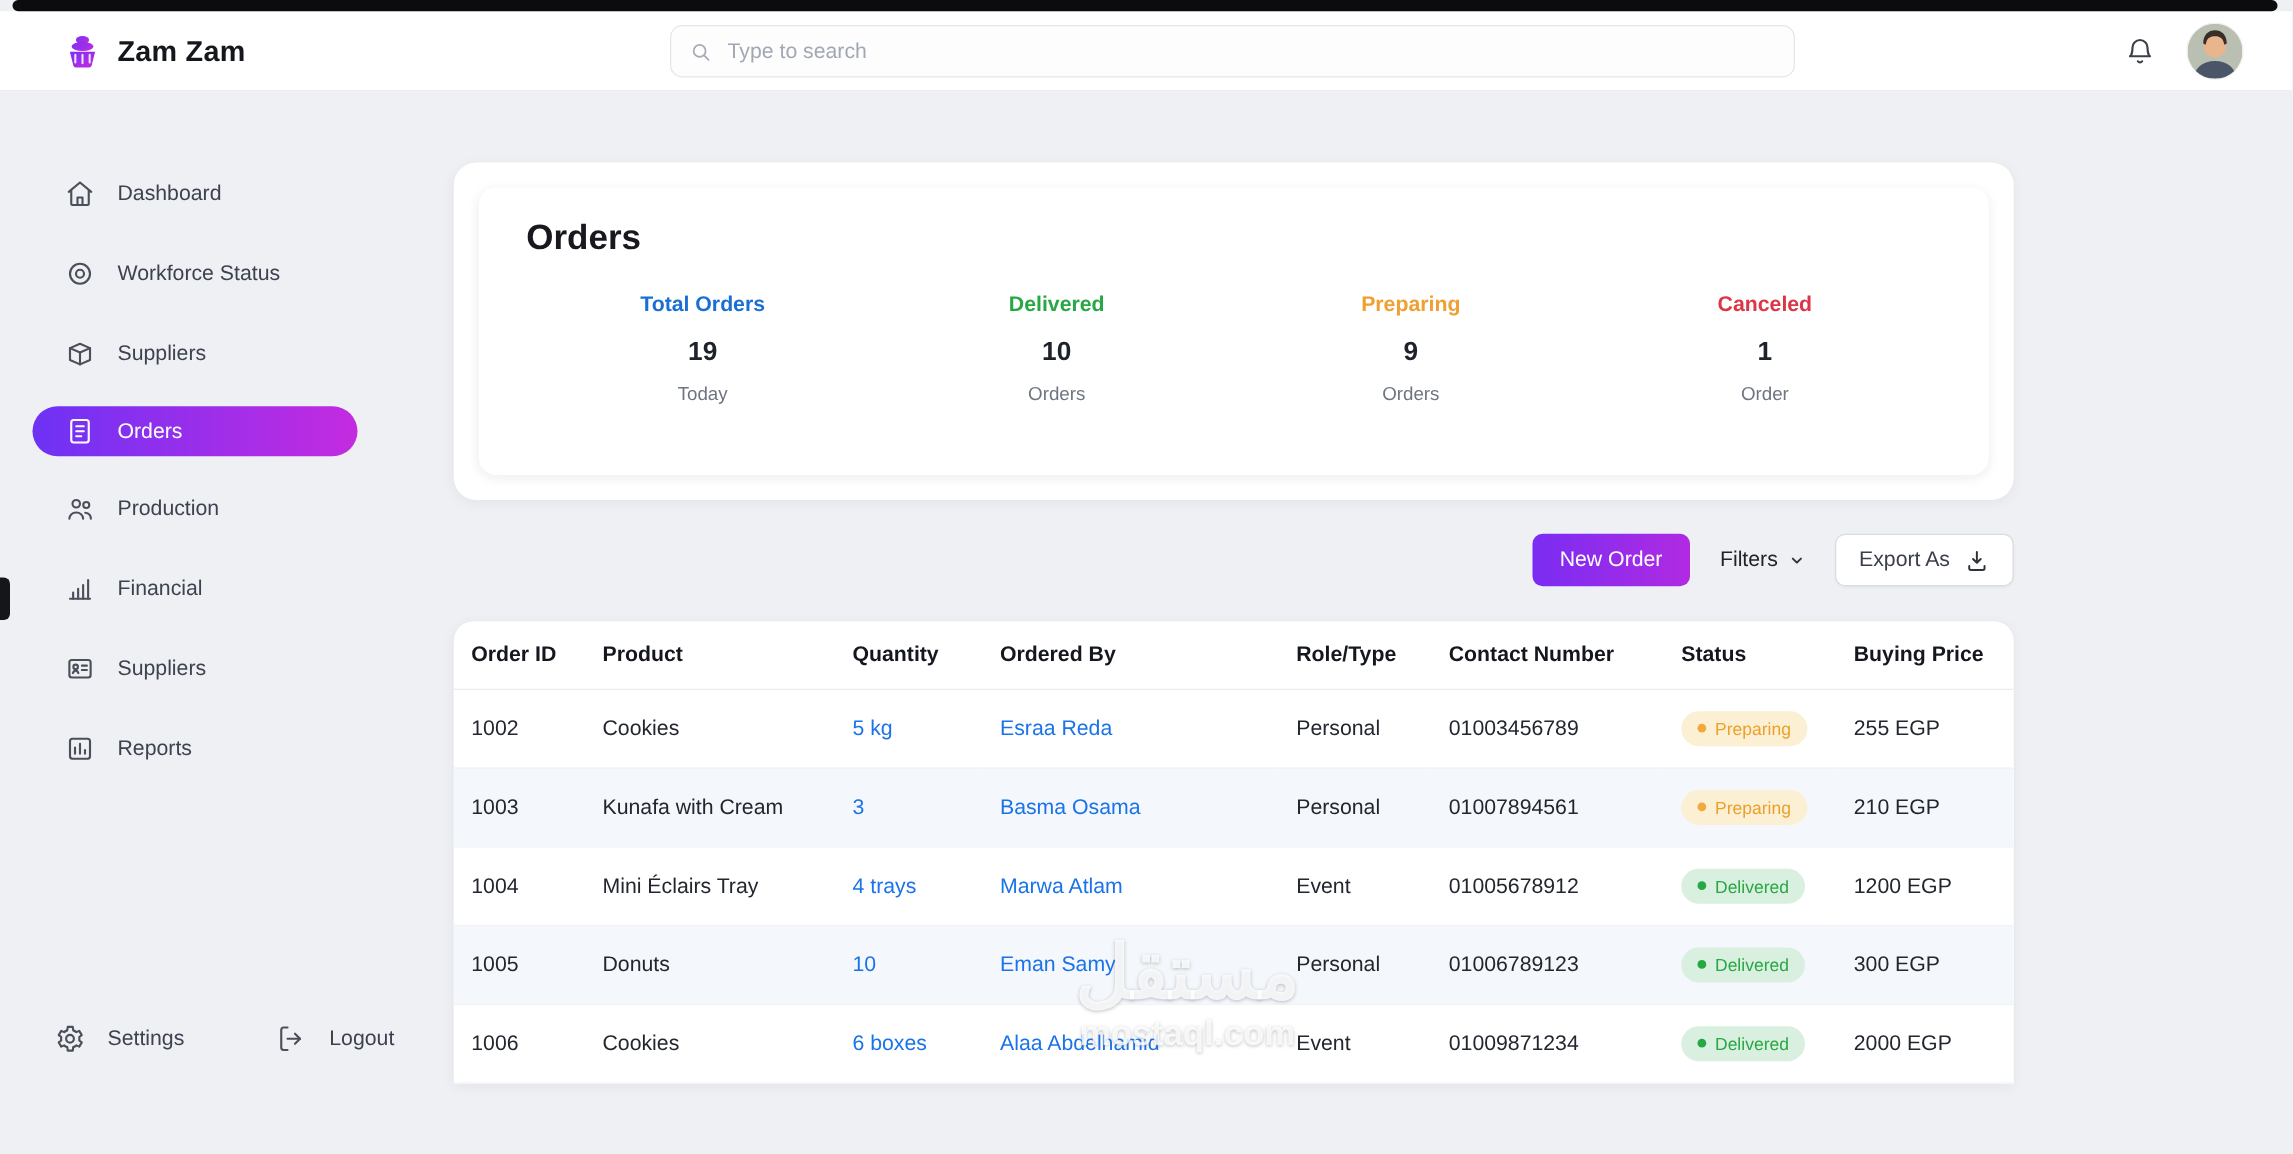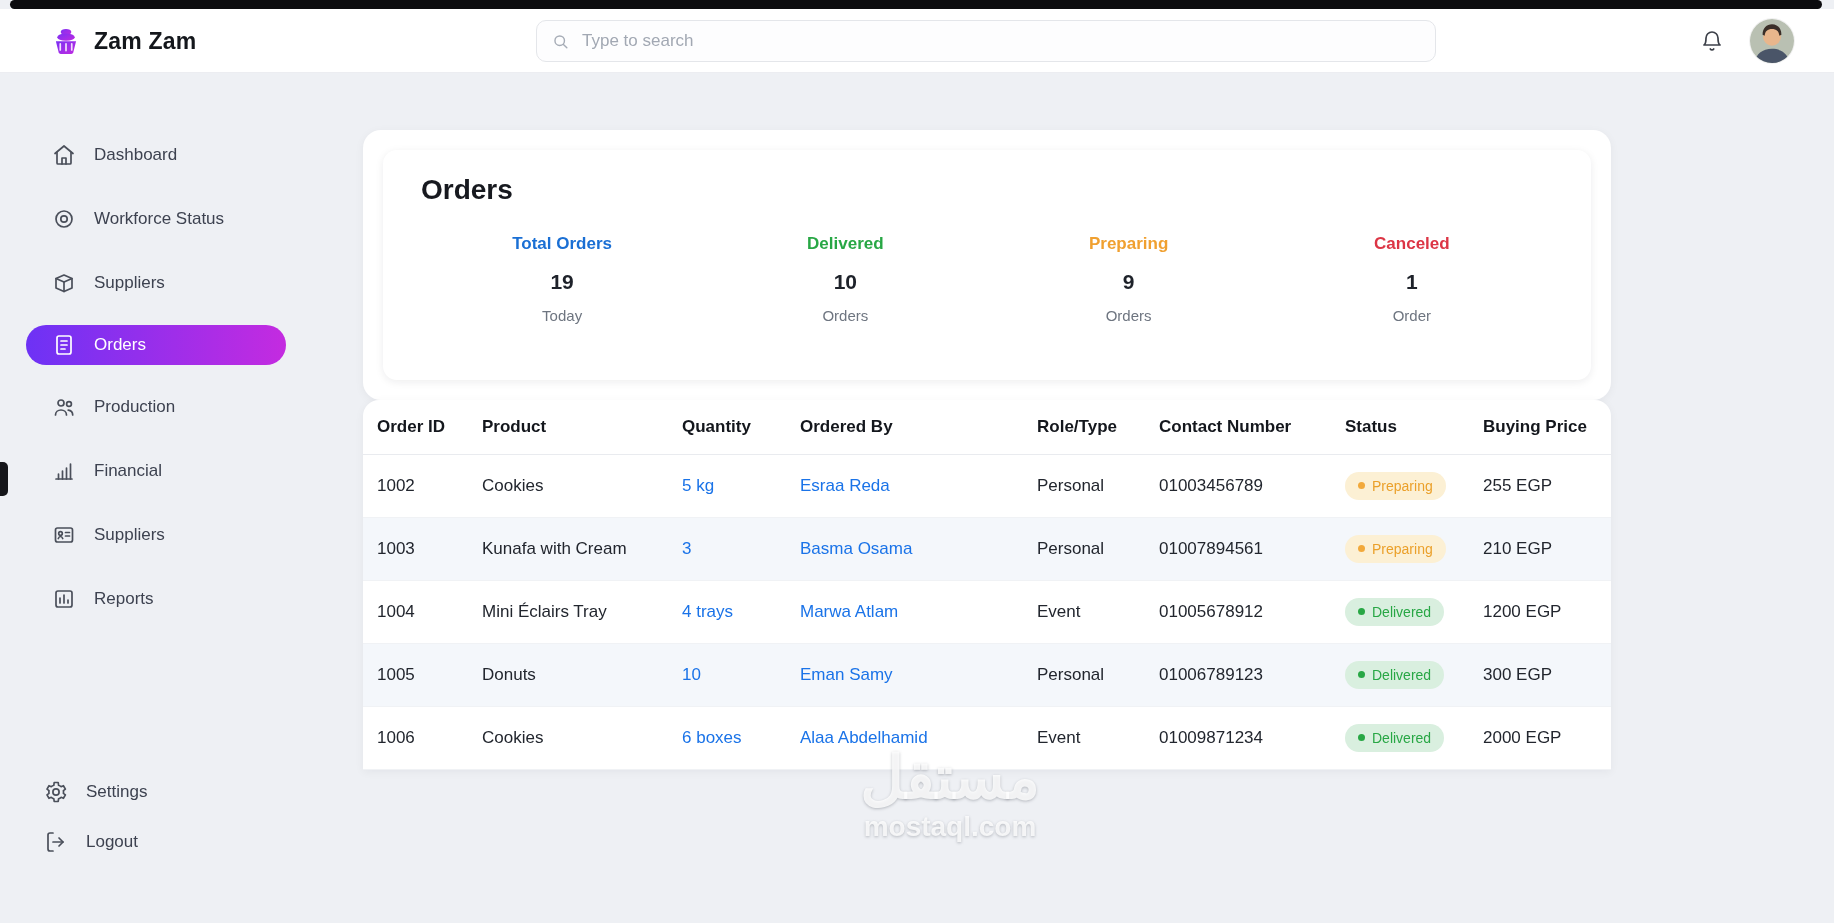--- a/index.html
+++ b/index.html
@@ -26,21 +26,21 @@
   .bell { width:24px; height:24px; color:#3c4049; cursor:pointer; }
   .avatar { width:44px; height:44px; border-radius:50%; overflow:hidden; flex:none; cursor:pointer; box-shadow:0 0 0 1px rgba(0,0,0,.06); }
 
   
   aside { position:absolute; left:0; top:73px; width:310px; bottom:0; }
   .side-nav { display:flex; flex-direction:column; gap:20px; padding-top:60px;text-align:right; }
   .side-item { display:flex; align-items:center; gap:18px; height:44px; padding-left:52px; margin-right:24px; font-size:17px; color:#3d4250; cursor:pointer; }
   .side-item .s-icon { width:24px; height:24px; color:#4a4f5a; flex:none; display:inline-flex; }
   .side-item.active { background:linear-gradient(90deg,#6d32f5,#c42be0); color:#fff; border-radius:999px; margin-left:26px; padding-left:26px; height:40px; }
   .side-item.active .s-icon { color:#fff; }
-  .side-footer { position:absolute; left:0; right:0; bottom:59px; display:flex; flex-direction:column; gap:6px; }
+  .side-footer { position:absolute; left:0; right:0; bottom:70px; display:flex; gap:6px; }
   .side-footer .side-item { padding-left:44px; }
 
   
   main { position:absolute; left:363px; top:130px; width:1248px; }
 
   .stats-card { background:#fff; border-radius:18px; box-shadow:0 2px 10px rgba(20,24,40,.05); padding:20px; height:270px; }
   .stats-inner { background:#fff; border-radius:14px; box-shadow:0 2px 9px rgba(20,24,40,.08); height:100%; padding:24px 38px 0; }
   .stats-title { margin:0 0 26px; font-size:28px; font-weight:800; color:#17191f; }
   .stats-row { display:flex; align-items:flex-start; text-align:center; }
   .stat { flex:1; padding-top:2px; }
@@ -258,20 +258,37 @@
         <div class="v-div"></div>
         <div class="stat">
           <div class="stat-label c-red">Canceled</div>
           <div class="stat-value">1</div>
           <div class="stat-sub">Order</div>
         </div>
       </div>
     </div>
   </section>
 
+  <div class="actions-row">
+    <button class="btn btn-new">New Order</button>
+    <button class="btn btn-filters">
+      <span>Filters</span>
+      <svg viewBox="0 0 24 24" fill="none" stroke="currentColor" stroke-width="3" stroke-linecap="round" stroke-linejoin="round">
+          <path d="m6 9 6 6 6-6"></path>
+        </svg>
+    </button>
+    <button class="btn btn-export">
+      <span>Export As</span>
+      <svg viewBox="0 0 24 24" fill="none" stroke="currentColor" stroke-width="1.8" stroke-linecap="round" stroke-linejoin="round">
+          <path d="M12 4v9"></path>
+          <path d="m8.5 10.5 3.5 3.5 3.5-3.5"></path>
+          <path d="M5 17v2a1.5 1.5 0 0 0 1.5 1.5h11A1.5 1.5 0 0 0 19 19v-2"></path>
+        </svg>
+    </button>
+  </div>
 
   <section class="table-card">
     <table>
       <colgroup>
         <col style="width:105px">
           <col style="width:200px">
           <col style="width:118px">
           <col style="width:237px">
         <col style="width:122px">
           <col style="width:186px">

